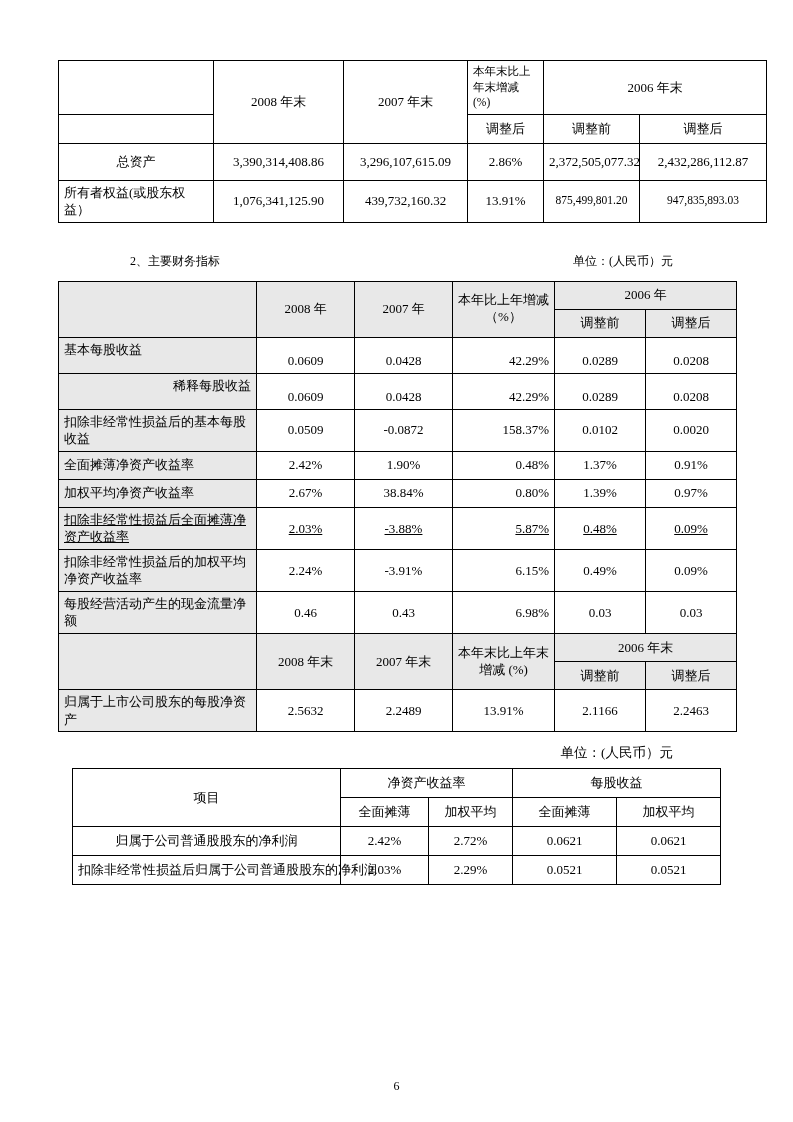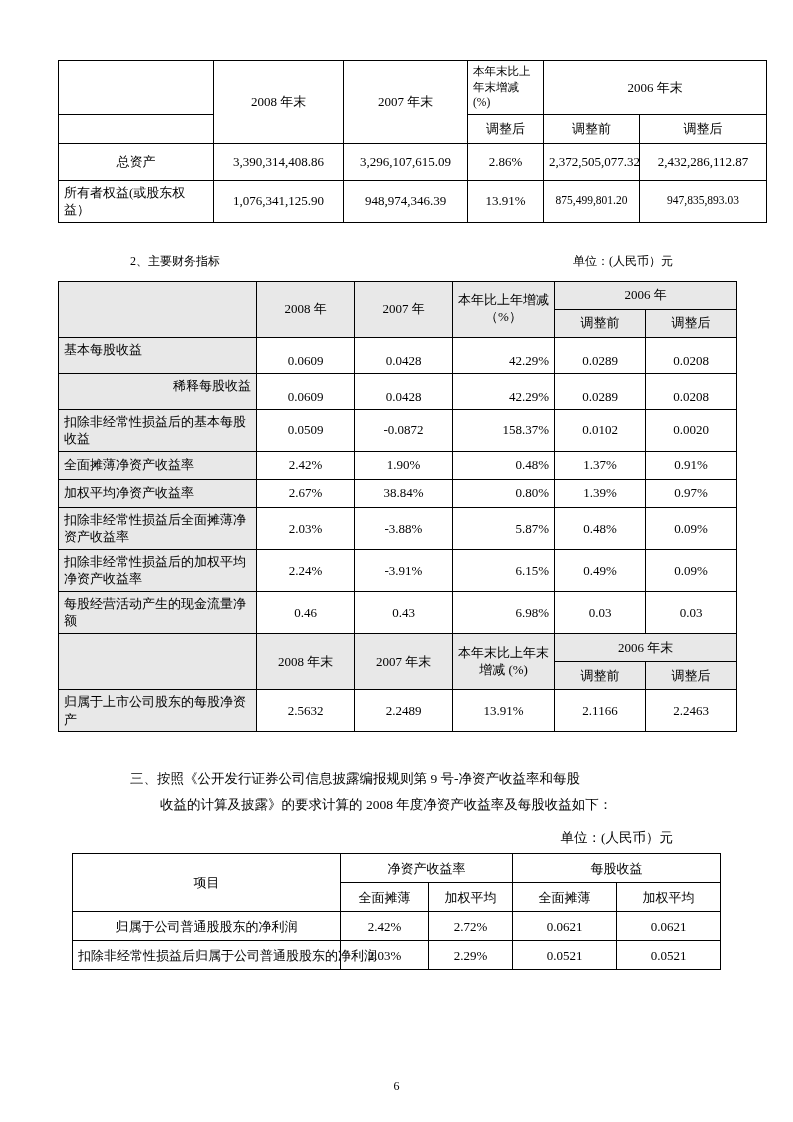--- a/index.html
+++ b/index.html
@@ -138,21 +138,21 @@
         <td class="c">总资产</td>
         <td class="c">3,390,314,408.86</td>
         <td class="c">3,296,107,615.09</td>
         <td class="c">2.86%</td>
         <td class="c">2,372,505,077.32</td>
         <td class="c">2,432,286,112.87</td>
       </tr>
       <tr class="rowtall">
         <td class="l">所有者权益(或股东权益）</td>
         <td class="c">1,076,341,125.90</td>
-        <td class="c">948,974,346.39</td>
+        <td class="c">439,732,160.32</td>
         <td class="c">13.91%</td>
         <td class="c" style="font-size:11.5px;">875,499,801.20</td>
         <td class="c" style="font-size:11.5px;">947,835,893.03</td>
       </tr>
     </tbody>
   </table>
 
   <div class="sec2">
     <span class="lbl">2、主要财务指标</span>
     <span class="unit">单位：(人民币）元</span>
@@ -218,21 +218,21 @@
 
       <tr>
         <td class="shade l">加权平均净资产收益率</td>
         <td class="c">2.67%</td>
         <td class="c">38.84%</td>
         <td class="r">0.80%</td>
         <td class="c">1.39%</td>
         <td class="c">0.97%</td>
       </tr>
 
-      <tr style="height:40px;">
+      <tr style="height:40px;text-decoration:underline;">
         <td class="shade l">扣除非经常性损益后全面摊薄净资产收益率</td>
         <td class="c">2.03%</td>
         <td class="c">-3.88%</td>
         <td class="r">5.87%</td>
         <td class="c">0.48%</td>
         <td class="c">0.09%</td>
       </tr>
 
       <tr style="height:40px;">
         <td class="shade l">扣除非经常性损益后的加权平均净资产收益率</td>
@@ -268,24 +268,20 @@
         <td class="shade l">归属于上市公司股东的每股净资产</td>
         <td class="c">2.5632</td>
         <td class="c">2.2489</td>
         <td class="c">13.91%</td>
         <td class="c">2.1166</td>
         <td class="c">2.2463</td>
       </tr>
     </tbody>
   </table>
 
-  <div class="sec3">
-    <span>三、按照《公开发行证券公司信息披露编报规则第 9 号-净资产收益率和每股</span>
-    <span class="l2">收益的计算及披露》的要求计算的 2008 年度净资产收益率及每股收益如下：</span>
-  </div>
   <div class="unit3">单位：(人民币）元</div>
 
   <table class="t3">
     <colgroup>
       <col style="width:268px">
       <col style="width:88px">
       <col style="width:84px">
       <col style="width:104px">
       <col style="width:104px">
     </colgroup>

